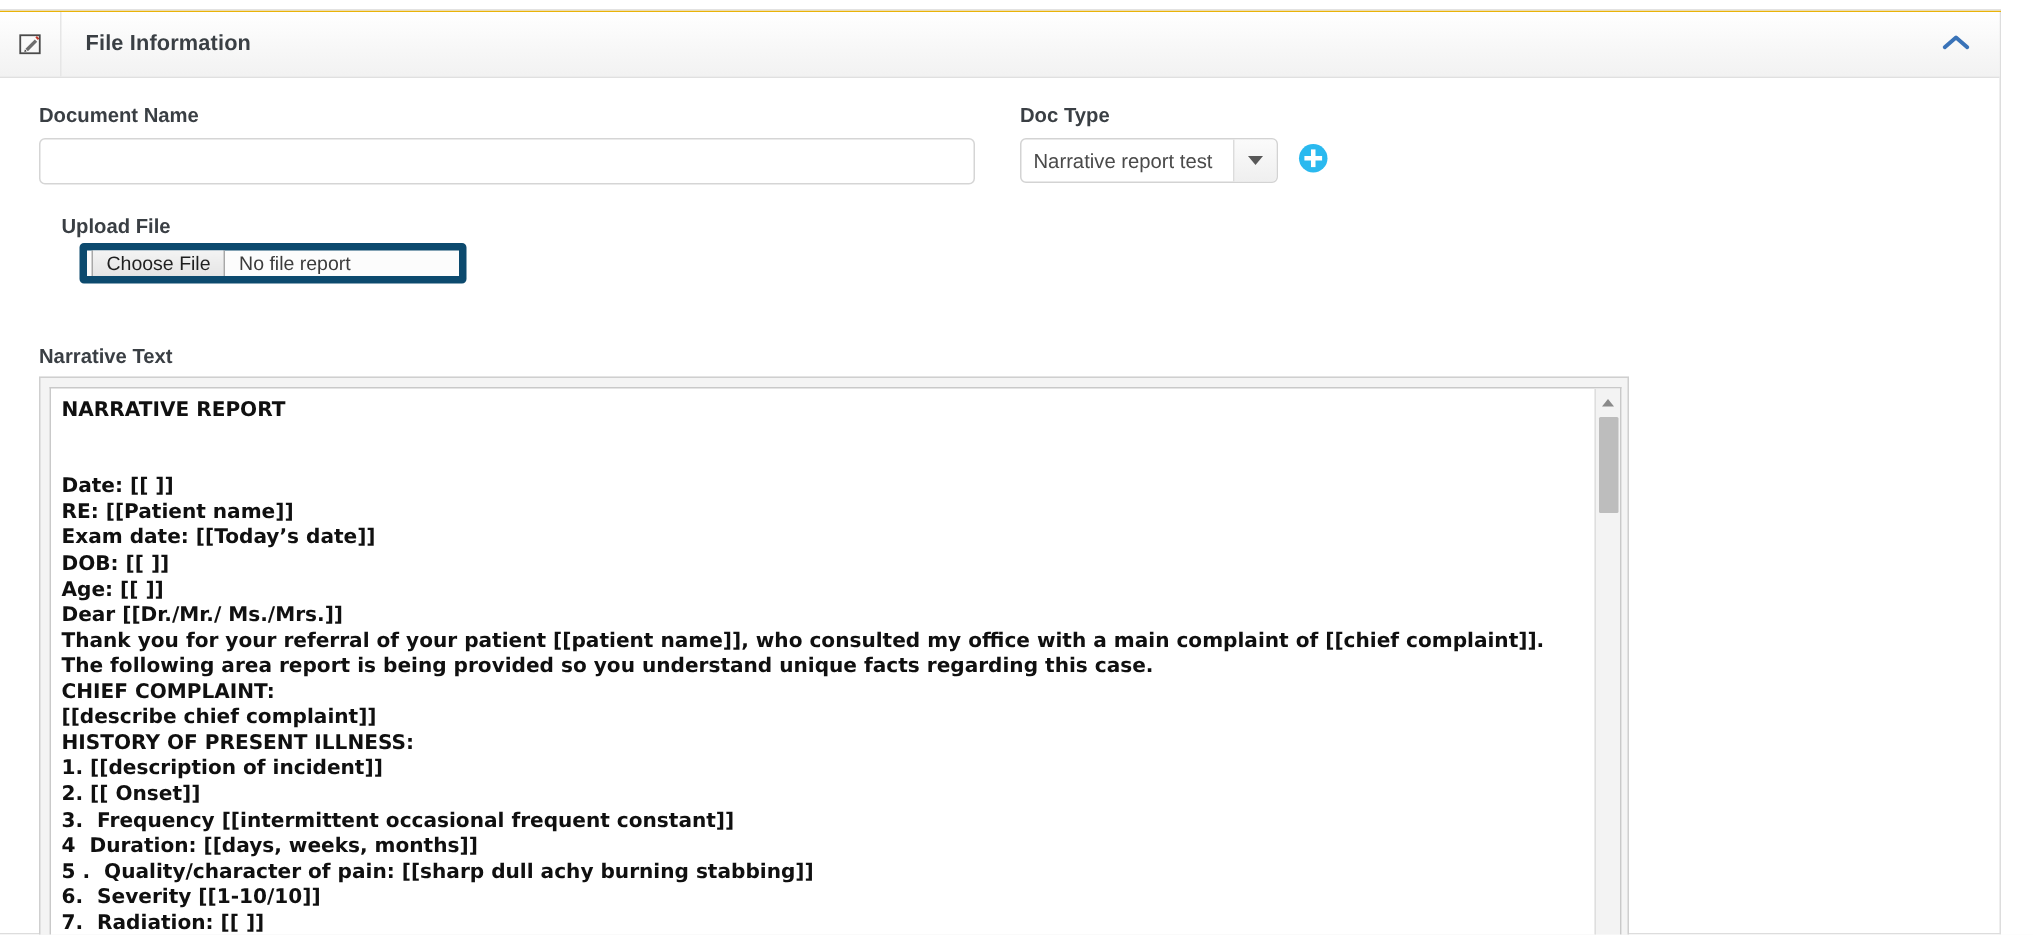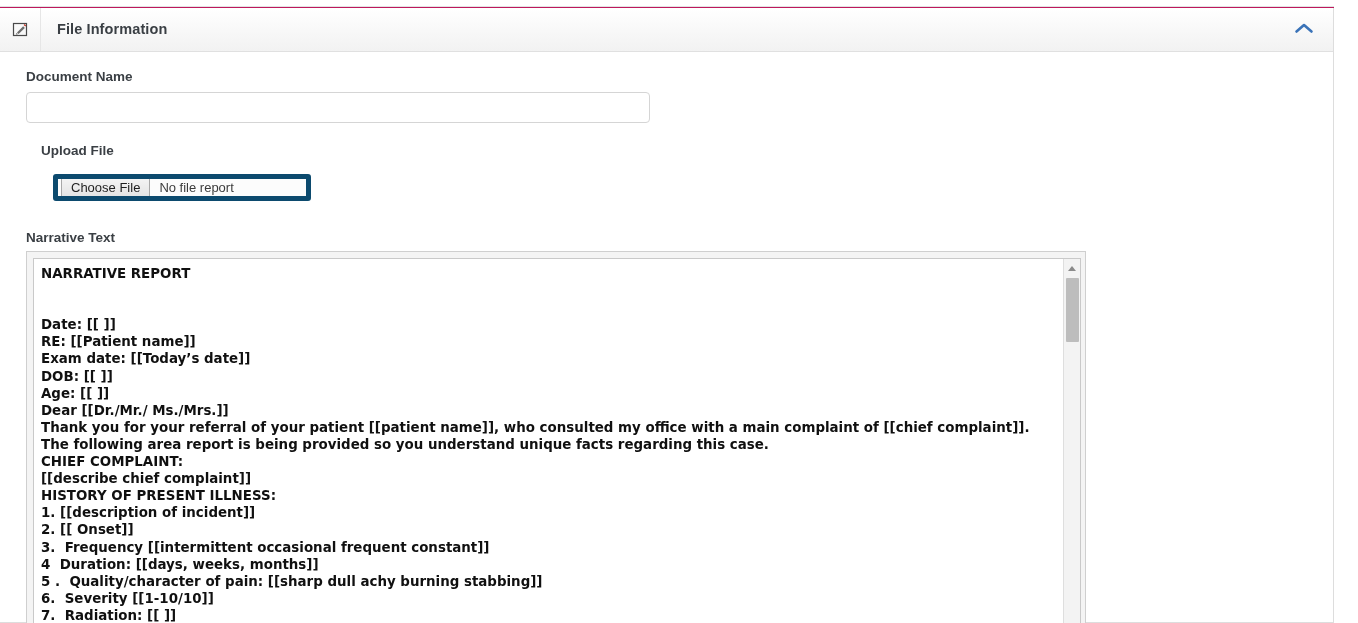--- a/index.html
+++ b/index.html
@@ -9,21 +9,21 @@
     width: 1358px;
     height: 623px;
     overflow: hidden;
     font-family: "Liberation Sans", sans-serif;
   }
 
   #app {
     position: relative;
     width: 1358px;
     height: 476px;
-    background: #be185d;
+    background: #eab308;
   }
 
   
   .top-strip {
     position: absolute;
     left: 0;
     top: 0;
     width: 1334px;
     height: 7px;
     background: #ffffff;
@@ -206,21 +206,21 @@
     align-items: center;
     justify-content: center;
   }
 
   
   .upload-group {
     position: absolute;
     left: 41px;
     top: 91px;
   }
-  .upload-group .field-label { display: block; margin-bottom: 16px; }
+  .upload-group .field-label { display: block; margin-bottom: 4px; }
 
   .file-control {
     display: inline-flex;
     align-items: center;
     width: 258px;
     height: 27px;
     box-sizing: border-box;
     border: 5px solid #0c4a6e;
     border-radius: 3px;
     background: #fcfcfc;
@@ -391,20 +391,44 @@
 
     </div>
 
     <div class="panel-body">
 
       <div class="doc-name-group">
         <label class="field-label">Document Name</label>
         <input class="text-input" type="text" placeholder="" style="">
       </div>
 
+      <div class="doc-type-group">
+        <label class="field-label">Doc Type</label>
+
+        <div class="doc-type-row">
+
+          <div class="select-wrap">
+            <div class="select-value">Narrative report test</div>
+            <div class="select-arrow-btn">
+              <span class="caret-down"></span>
+            </div>
+          </div>
+
+          <button class="add-btn">
+            <span>
+              <svg width="21" height="21" viewBox="0 0 21 21">
+                <circle cx="10.5" cy="10.5" r="9.5" fill="#2ab9ef"></circle>
+                <rect x="9" y="4.6" width="3" height="11.8" fill="#ffffff"></rect>
+                <rect x="4.6" y="9" width="11.8" height="3" fill="#ffffff"></rect>
+              </svg>
+            </span>
+          </button>
+
+        </div>
+      </div>
 
       <div class="upload-group">
         <label class="field-label">Upload File</label>
 
         <div class="file-control">
           <span class="file-btn">Choose File</span>
           <span class="file-status">No file report</span>
         </div>
       </div>
 

